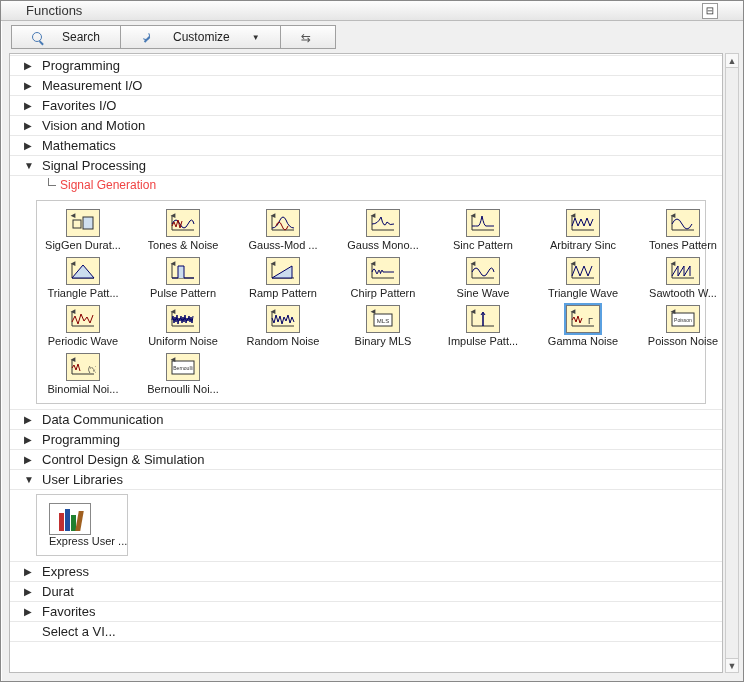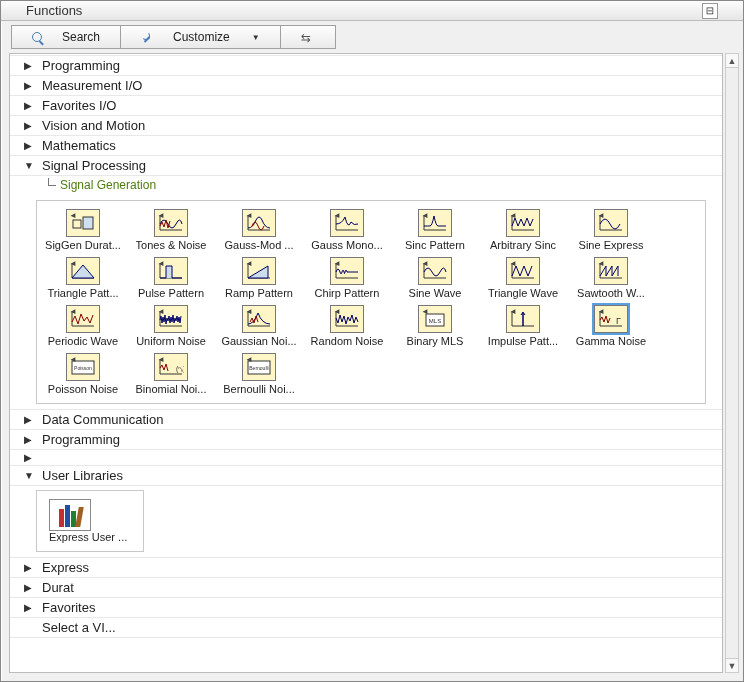--- a/index.html
+++ b/index.html
@@ -111,33 +111,33 @@
     cursor:pointer;
     font-size:13px;
     color:#222;
     margin-top:-1px;
   }
   .tree-row .arrow{
     width:10px;font-size:10px;color:#333;margin-right:8px;
   }
   .subpath{
     padding:2px 8px 4px 38px;
-    font-size:12px;color:#4d7c0f;
+    font-size:12px;color:#ef4444;
     display:flex;align-items:center;
   }
   .subpath .el{margin-right:4px;border-left:1px solid #777;border-bottom:1px solid #777;width:8px;height:8px;margin-top:-6px;}
   .palette-box{
     margin:4px 16px 6px 26px;
     border:1px solid #c8c8c8;
     padding:6px 4px;
   }
   .grid{
     display:grid;
     grid-template-columns: repeat(7, 84px);
-    gap:2px 4px;
+    gap:2px 16px;
   }
   .cell{
     display:flex;flex-direction:column;align-items:center;
     padding:2px;
     cursor:pointer;
   }
   .cell.selected .ico{outline:2px solid #5aa0e0;}
   .ico{
     width:34px;height:28px;
     border:1px solid #777;
@@ -154,21 +154,21 @@
   .ico svg{width:26px;height:18px;}
   .cell-label{
     font-size:11px;color:#222;text-align:center;
     white-space:nowrap;overflow:hidden;text-overflow:ellipsis;
     max-width:82px;
   }
   .userlib-box{
     margin:4px 16px 6px 26px;
     border:1px solid #c8c8c8;
     padding:6px 10px;
-    width:108px;
+    width:92px;
   }
   .books-ico{
     width:42px;height:32px;border:1px solid #888;background:#fff;
     display:flex;align-items:flex-end;justify-content:center;gap:1px;padding:3px;
   }
   .books-ico span{display:inline-block;width:5px;}
   .books-ico span:nth-child(1){height:18px;background:#c03030;}
   .books-ico span:nth-child(2){height:22px;background:#2050a0;}
   .books-ico span:nth-child(3){height:16px;background:#208030;}
   .books-ico span:nth-child(4){height:20px;background:#a06020;transform:skewX(-10deg);}
@@ -293,21 +293,21 @@
               <div class="cell-label">Arbitrary Sinc</div>
             </div>
             <div class="cell">
               <div class="ico">
                 <svg viewBox="0 0 26 18">
                   <line x1="2" y1="16" x2="24" y2="16" stroke="#333"></line>
                   <line x1="2" y1="2" x2="2" y2="16" stroke="#333"></line>
                   <path d="M2 10 Q7 0 12 10 T22 10" fill="none" stroke="#006"></path>
                 </svg>
               </div>
-              <div class="cell-label">Sine Express</div>
+              <div class="cell-label">Tones Pattern</div>
             </div>
             <div class="cell">
               <div class="ico">
                 <svg viewBox="0 0 26 18">
                   <line x1="2" y1="16" x2="24" y2="16" stroke="#333"></line>
                   <line x1="2" y1="2" x2="2" y2="16" stroke="#333"></line>
                   <path d="M2 16 L13 3 L24 16 Z" fill="#cde" stroke="#006"></path>
                 </svg>
               </div>
               <div class="cell-label">Triangle Patt...</div>
@@ -391,31 +391,20 @@
                   <path d="M2 10 L3 6 L4 13 L5 7 L6 12 L7 5 L8 14 L9 8 L10 11 L11 6 L12 13 L13 7 L14 12 L15 5 L16 13 L17 8 L18 11 L19 6 L20 12 L21 7 L22 13 L23 6" fill="none" stroke="#006"></path>
                 </svg>
               </div>
               <div class="cell-label">Uniform Noise</div>
             </div>
             <div class="cell">
               <div class="ico">
                 <svg viewBox="0 0 26 18">
                   <line x1="2" y1="16" x2="24" y2="16" stroke="#333"></line>
                   <line x1="2" y1="2" x2="2" y2="16" stroke="#333"></line>
-                  <path d="M2 14 Q8 14 12 3 Q16 14 24 14" fill="none" stroke="#006"></path>
-                  <path d="M4 12 L6 8 L8 13 L10 6 L12 12" fill="none" stroke="#800"></path>
-                </svg>
-              </div>
-              <div class="cell-label">Gaussian Noi...</div>
-            </div>
-            <div class="cell">
-              <div class="ico">
-                <svg viewBox="0 0 26 18">
-                  <line x1="2" y1="16" x2="24" y2="16" stroke="#333"></line>
-                  <line x1="2" y1="2" x2="2" y2="16" stroke="#333"></line>
                   <path d="M2 8 L4 13 L6 5 L8 12 L10 6 L12 14 L14 7 L16 11 L18 5 L20 13 L22 7 L24 12" fill="none" stroke="#006"></path>
                 </svg>
               </div>
               <div class="cell-label">Random Noise</div>
             </div>
             <div class="cell">
               <div class="ico">
                 <svg viewBox="0 0 26 18">
                   <rect x="4" y="4" width="18" height="12" fill="#fff" stroke="#333"></rect>
                   <text x="13" y="13" font-size="6" text-anchor="middle" fill="#333">MLS</text>
@@ -480,20 +469,21 @@
       <div class="tree-row">
         <span class="arrow">▶</span>
         <span>Data Communication</span>
       </div>
       <div class="tree-row">
         <span class="arrow">▶</span>
         <span>Programming</span>
       </div>
       <div class="tree-row">
         <span class="arrow">▶</span>
+        <span>Control Design &amp; Simulation</span>
       </div>
       <div class="tree-row">
         <span class="arrow">▼</span>
         <span>User Libraries</span>
       </div>
 
       <div class="userlib-box">
         <div class="cell" style="align-items:flex-start">
           <div class="books-ico">
             <span></span>

